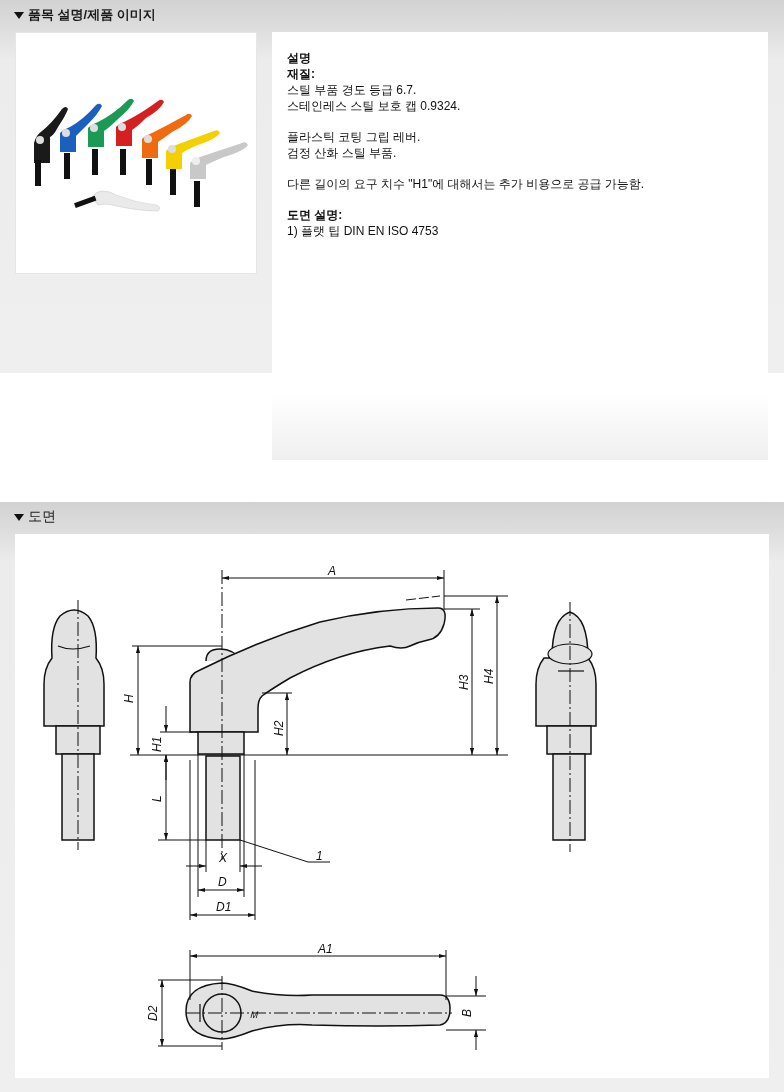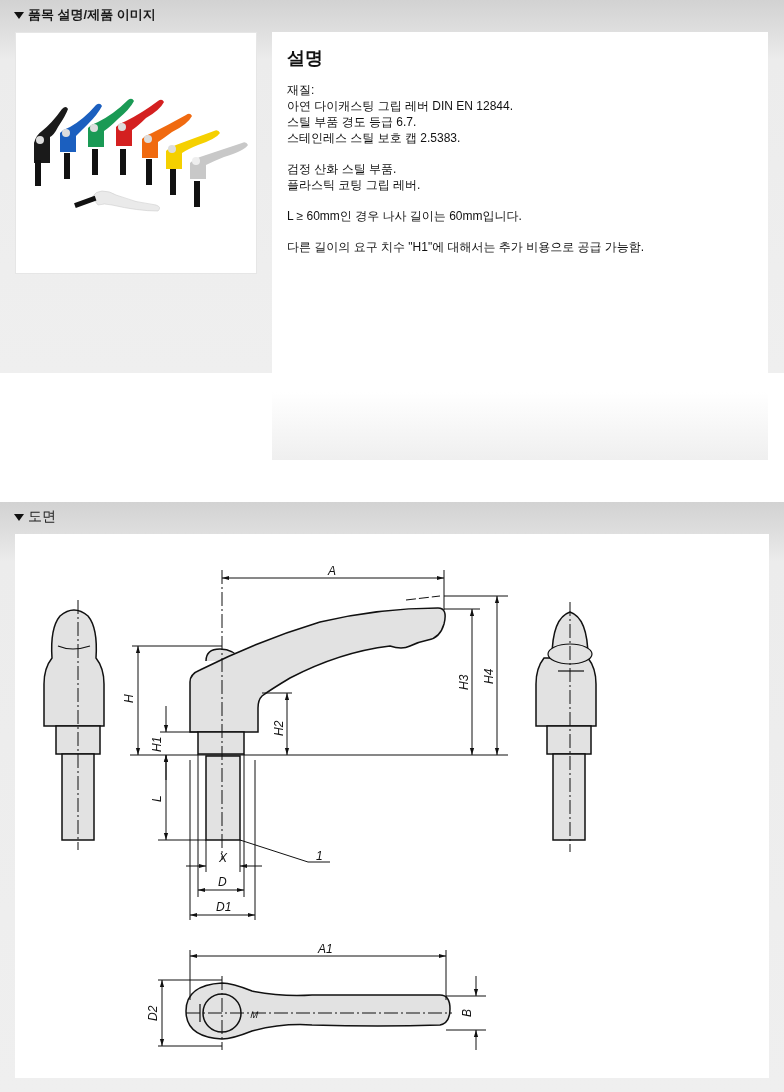--- a/index.html
+++ b/index.html
@@ -27,23 +27,23 @@
   .image-panel {
     position: absolute; left: 15px; top: 32px; width: 242px; height: 242px;
     background: #fff; border: 1px solid #e6e6e6;
   }
   .desc-panel {
     position: absolute; left: 272px; top: 32px; width: 496px; height: 428px;
     background: linear-gradient(to bottom, #ffffff 0px, #ffffff 360px, #efefef 428px);
     padding: 16px 16px 0 15px;
     font-size: 12px; line-height: 16px; color: #111;
   }
-  .desc-title { font-size: 18px; font-weight: bold; margin-bottom: 16px; margin-top: 2px; }
+  .desc-title { font-size: 12px; font-weight: bold; margin-bottom: 0; margin-top: 2px; }
   .block { margin-bottom: 15px; }
-  .block-label { font-weight: normal; }
+  .block-label { font-weight: bold; }
   .rohs {
     width: 31px; height: 31px; border: 1px solid #333; background: #fff; padding: 2px; margin-top: 3px;
   }
   .rohs-inner {
     width: 100%; height: 100%; background: #a8a8a8; position: relative; display: flex; flex-direction: column;
     align-items: center; justify-content: flex-end; color: #f2f2f2; font-size: 7px; font-weight: bold;
   }
 
   .drawing-panel {
     position: absolute; left: 15px; top: 32px; width: 754px; height: 544px; background: #fff;
@@ -109,38 +109,40 @@
         <rect x="58" y="166" width="22" height="5" fill="#111" transform="rotate(-20 70 168)"></rect>
       </g>
     </svg>
   </div>
 
   <div class="desc-panel">
     <div class="desc-title">설명</div>
 
     <div class="block">
       <div class="block-label">재질:</div>
-      <div>아연 다이캐스팅 그립 레버 DIN EN 12844.</div>
       <div>스틸 부품 경도 등급 6.7.</div>
-      <div>스테인레스 스틸 보호 캡 2.5383.</div>
-    </div>
-
-    <div class="block">
+      <div>스테인레스 스틸 보호 캡 0.9324.</div>
+    </div>
+
+    <div class="block">
+      <div>플라스틱 코팅 그립 레버.</div>
       <div>검정 산화 스틸 부품.</div>
-      <div>플라스틱 코팅 그립 레버.</div>
-    </div>
-
-    <div class="block">
-      <div>L ≥ 60mm인 경우 나사 길이는 60mm입니다.</div>
+    </div>
+
+    <div class="block">
     </div>
 
     <div class="block">
       <div>다른 길이의 요구 치수 "H1"에 대해서는 추가 비용으로 공급 가능함.</div>
     </div>
 
+    <div class="block">
+      <div class="block-label">도면 설명:</div>
+      <div>1) 플랫 팁 DIN EN ISO 4753</div>
+    </div>
 
   </div>
 </div>
 
 <div class="section section-2">
   <div class="section-header">
     <span class="tri"></span>
     <span>도면</span>
   </div>
 

